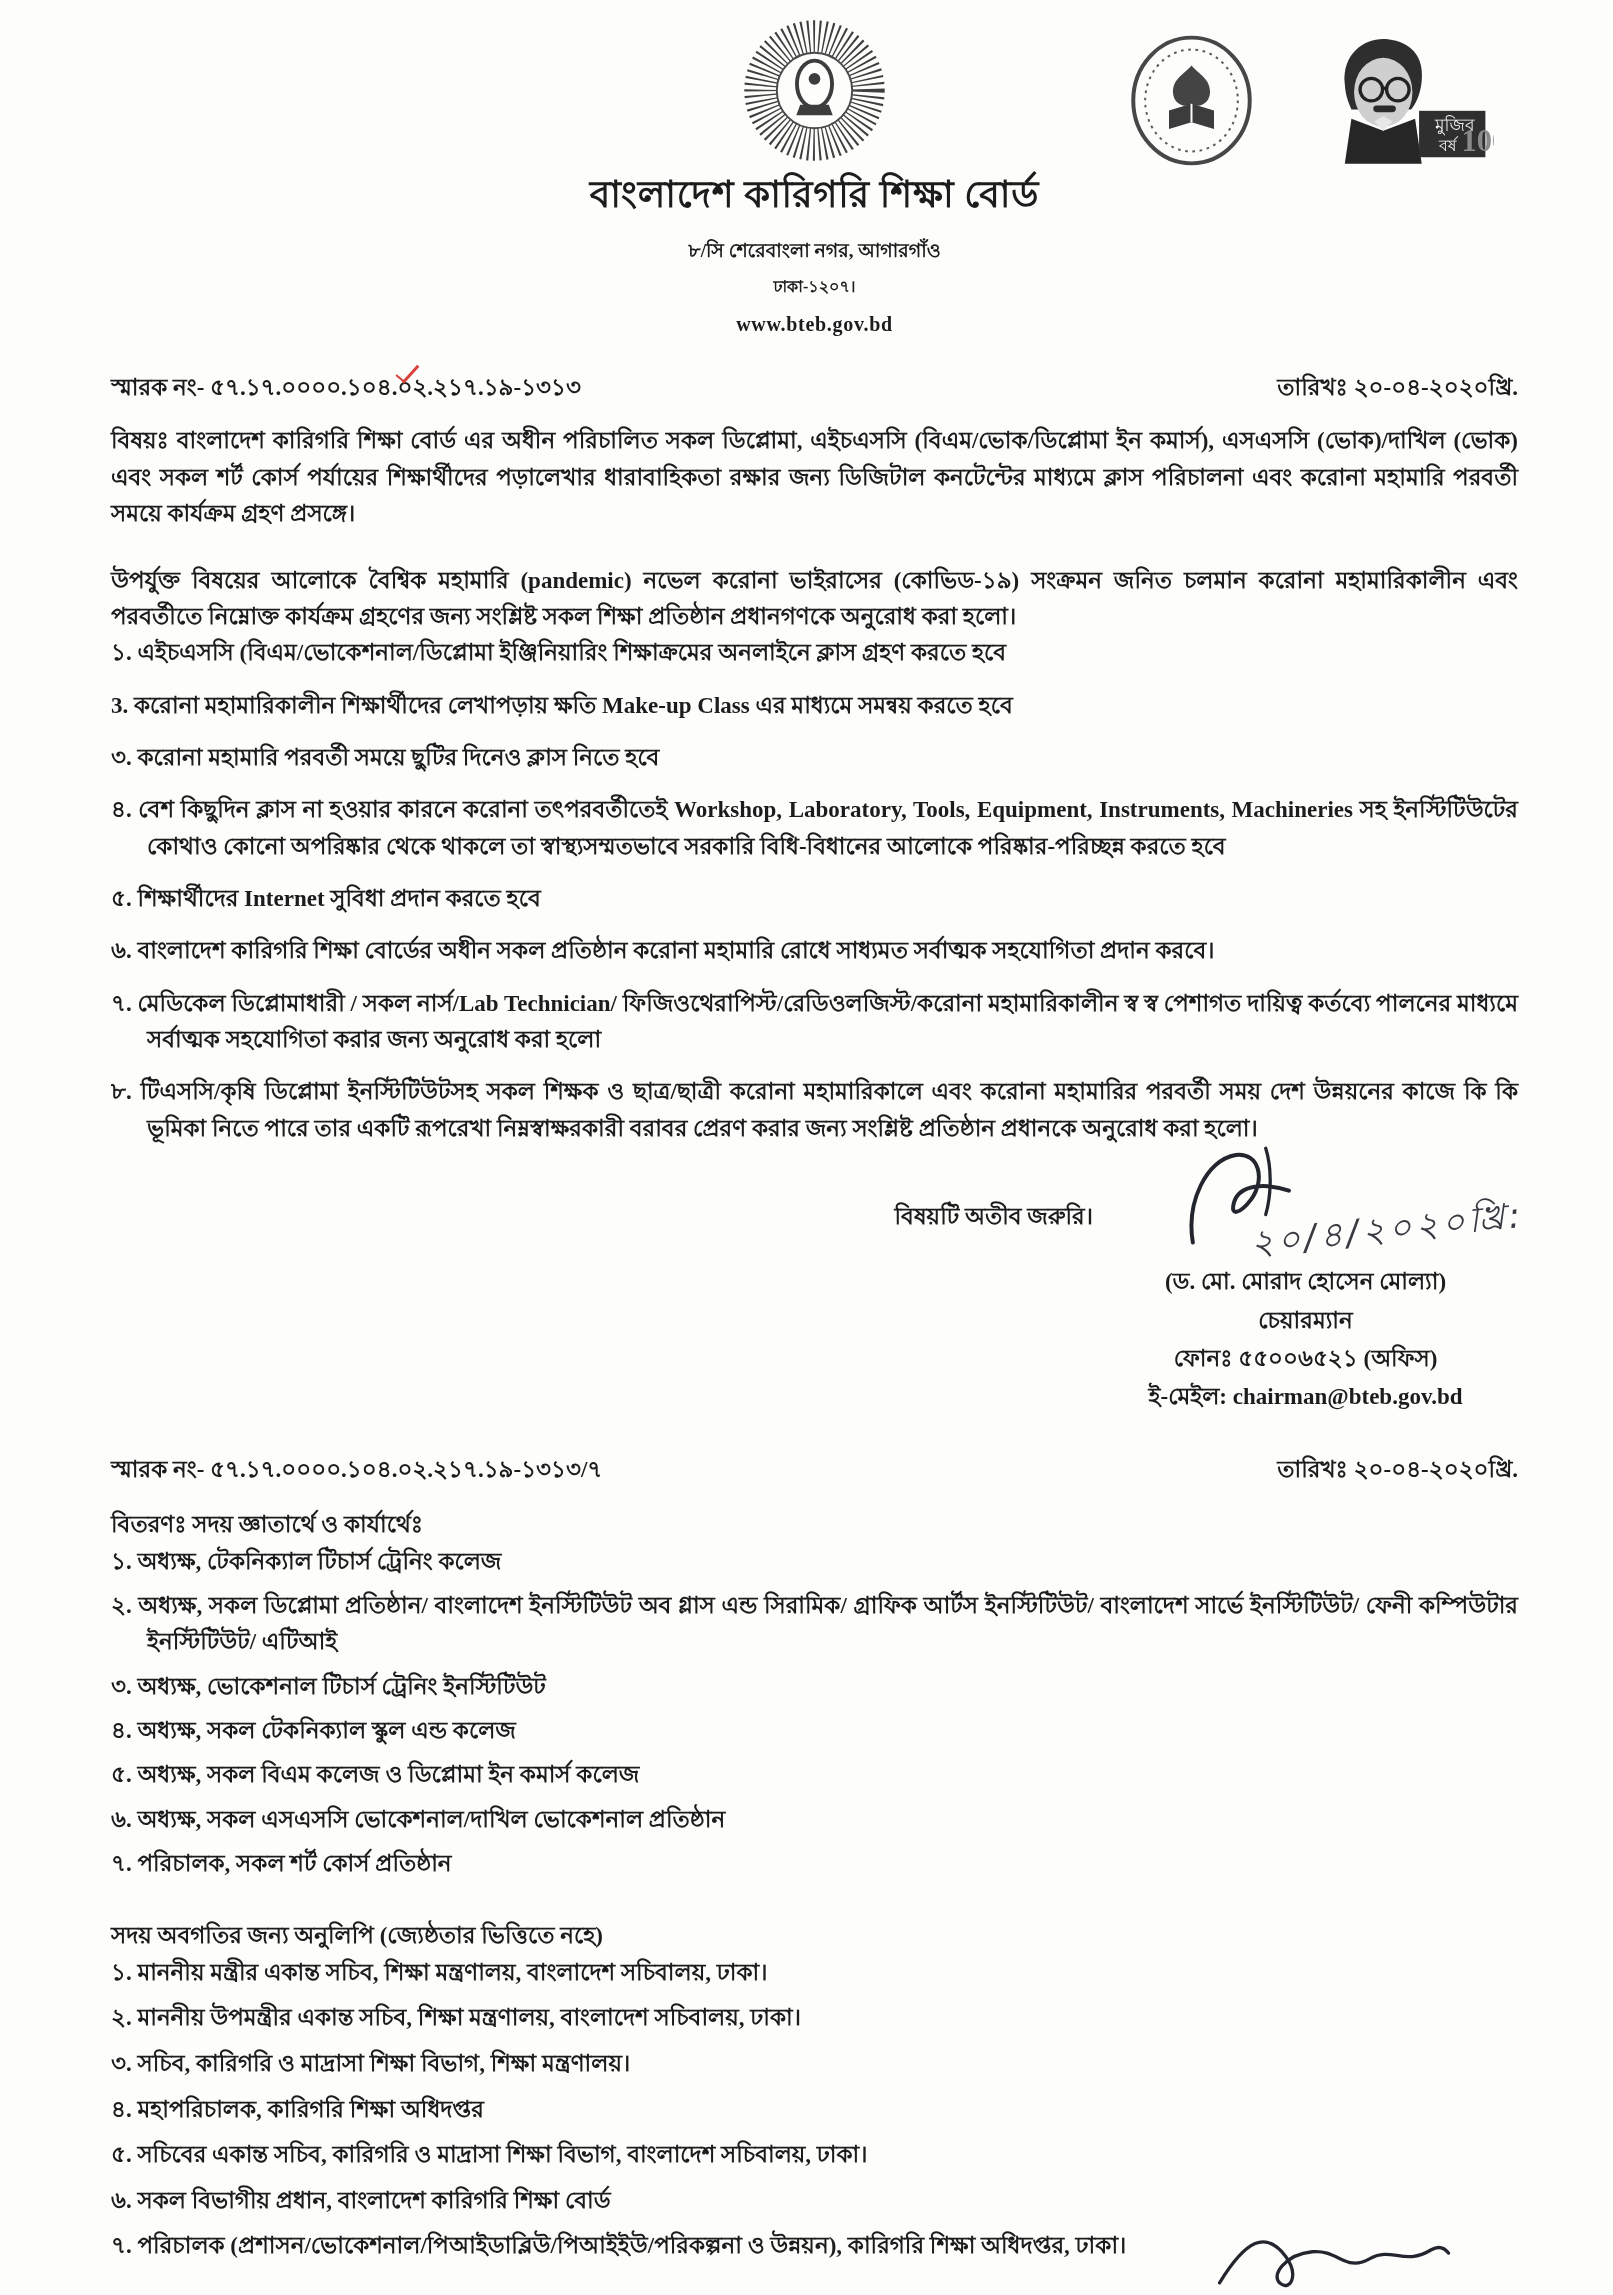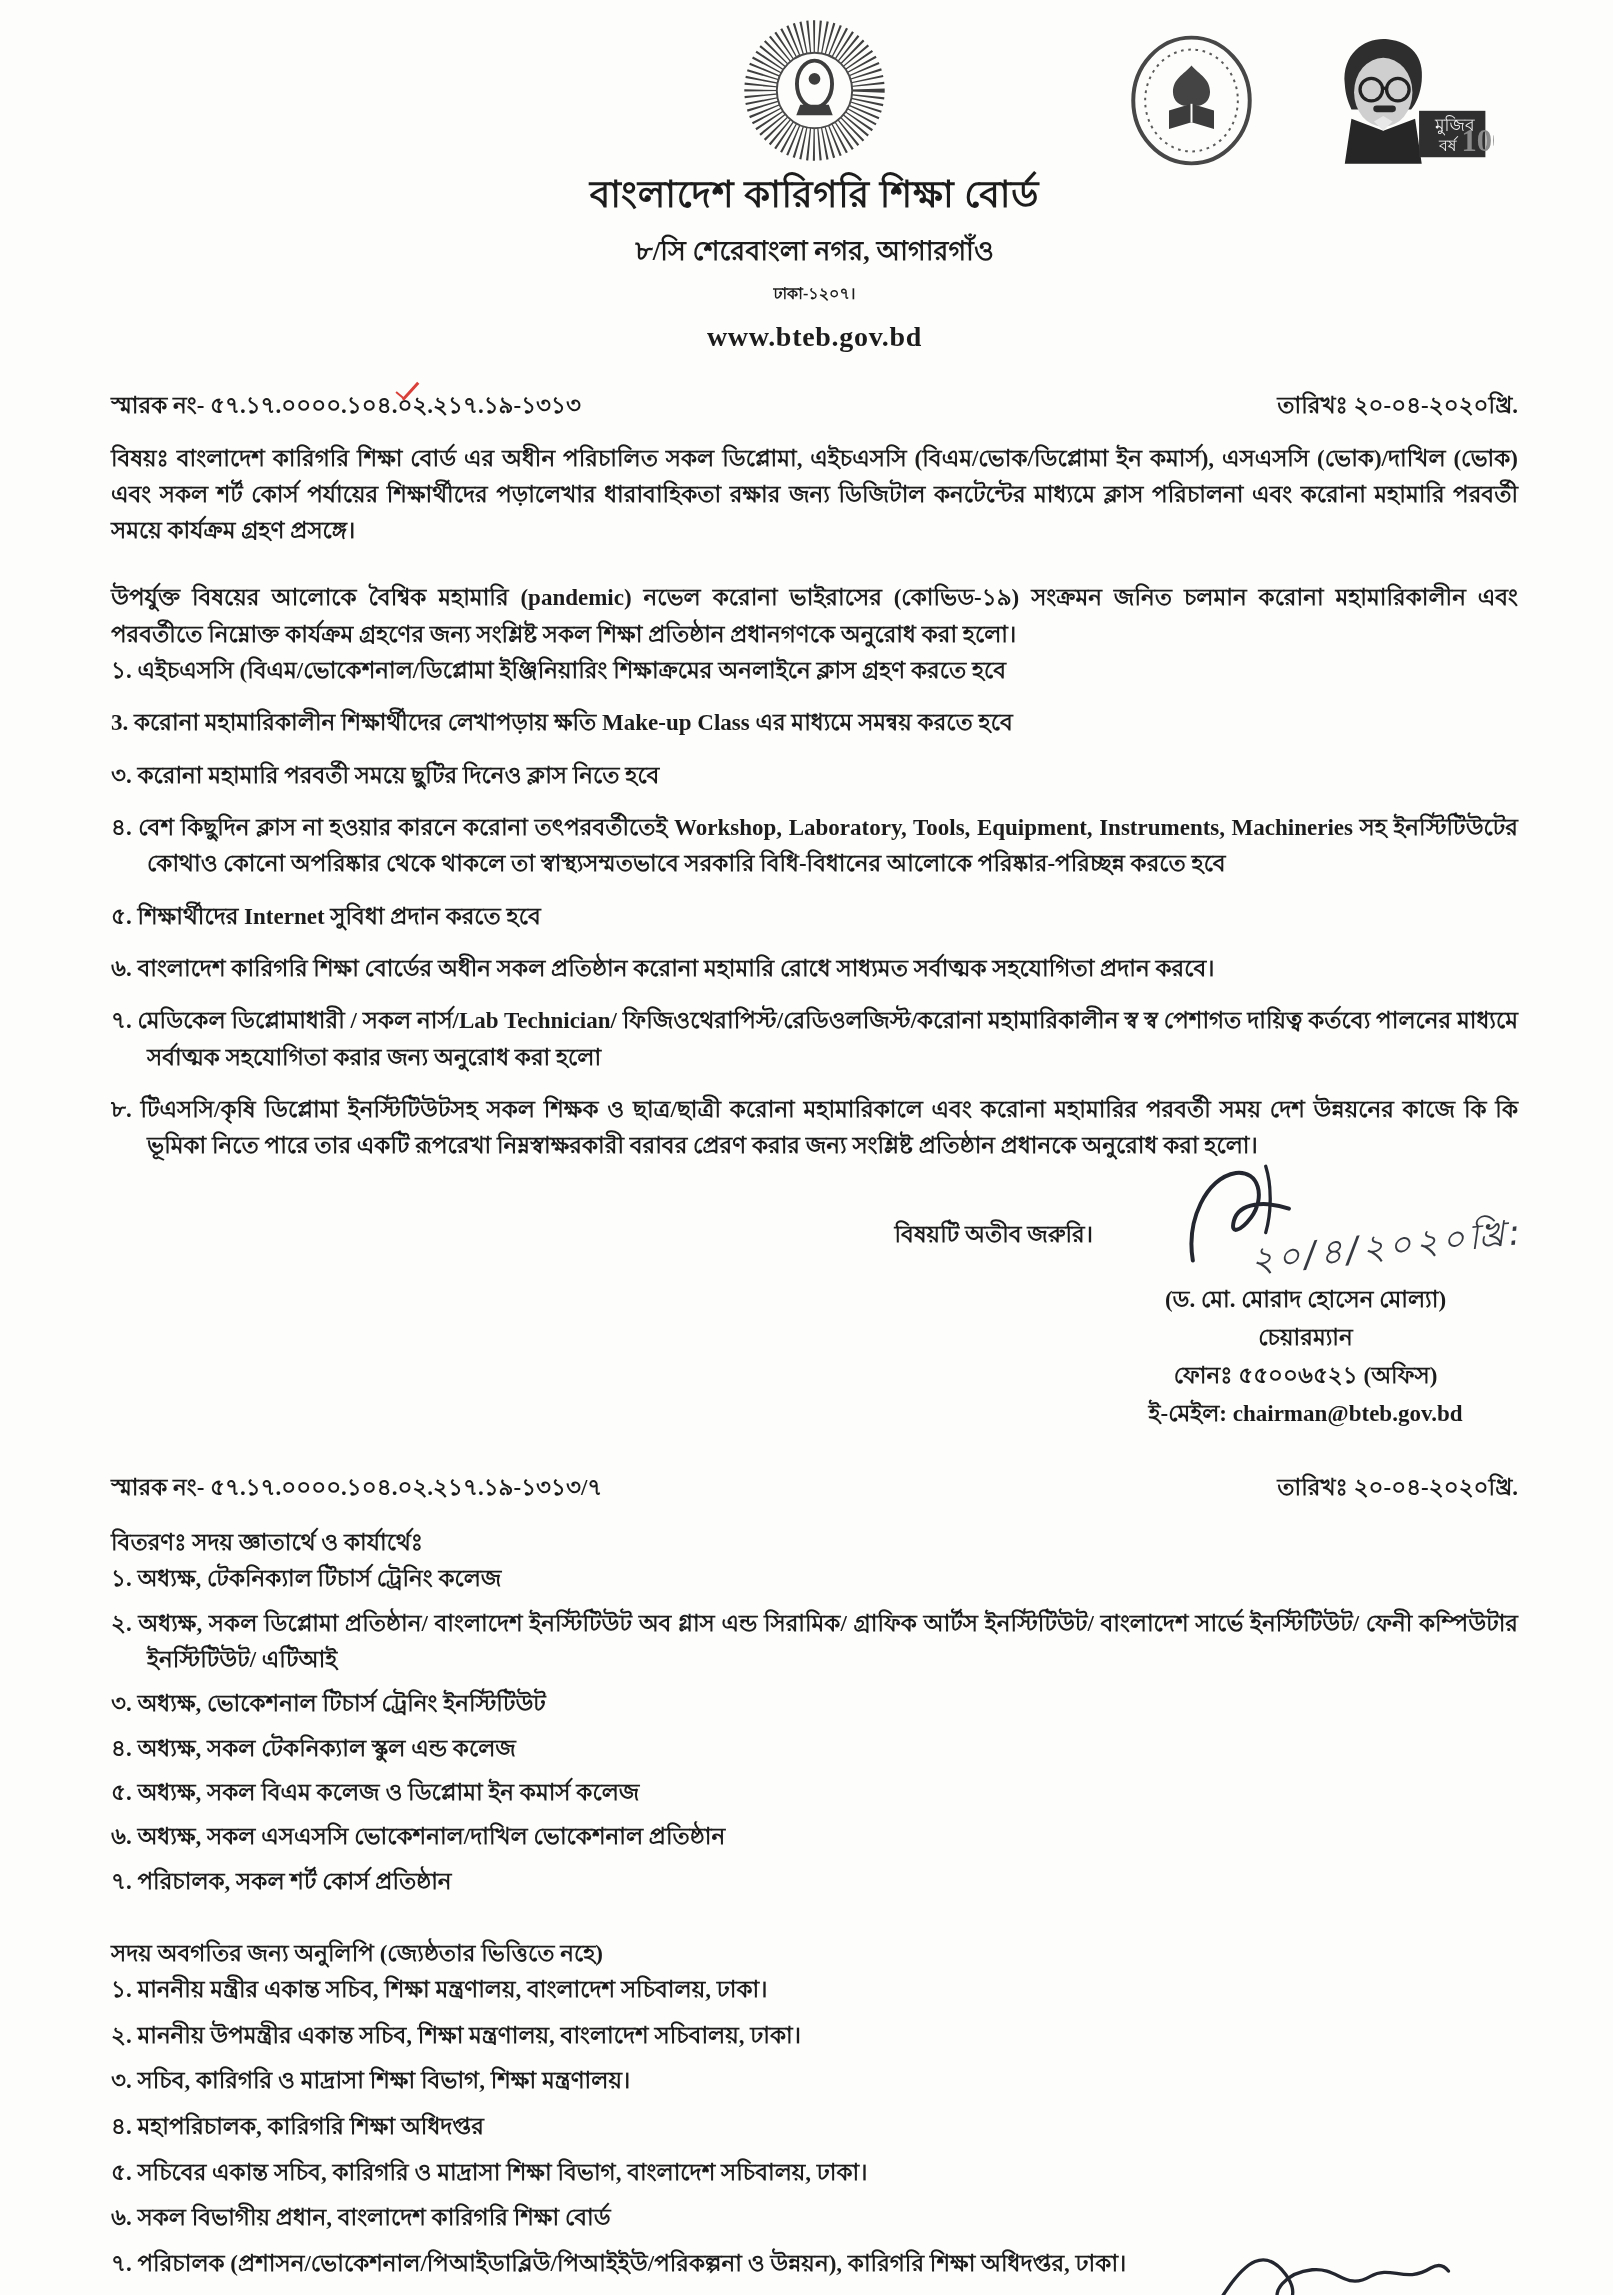--- a/index.html
+++ b/index.html
@@ -15,23 +15,23 @@
     line-height:1.58;
     box-sizing:border-box;
     padding:18.6px 96px 33px 111px;
     overflow:hidden;
   }
   
   .header{position:relative;text-align:center;}
   .header-center{display:inline-block;max-width:730px;}
   .monogram{display:block;margin:0 auto 4px auto;}
   .org-name{font-size:37px;font-weight:700;letter-spacing:0.7px;}
-  .org-address{font-size:27px;font-weight:600;margin-top:6px;}
+  .org-address{font-size:19px;font-weight:600;margin-top:12px;}
   .org-city{font-size:16px;font-weight:600;margin-top:8px;}
-  .org-site{font-size:28px;font-weight:700;margin-top:9.3px;letter-spacing:0.7px;}
+  .org-site{font-size:20px;font-weight:700;margin-top:9.3px;letter-spacing:0.7px;}
   .logos-right{position:absolute;top:12px;right:24px;display:flex;gap:47px;align-items:flex-start;}
   
   .memo-row{display:flex;justify-content:space-between;align-items:flex-start;font-weight:700;}
   .memo-row.first{margin-top:28px;}
   .memo-label{position:relative;display:inline-block;}
   .red-tick{position:absolute;left:61%;top:-8px;width:22.6px;height:22.6px;pointer-events:none;}
   .red-tick::before{content:"";position:absolute;left:1.3px;top:10.6px;width:22.6px;height:2.7px;background:#d8403a;transform:rotate(-48deg);}
   .red-tick::after{content:"";position:absolute;left:-2.7px;top:14.6px;width:9.3px;height:2px;background:#d8403a;transform:rotate(40deg);}
   
   .subject{font-weight:700;text-align:justify;margin:17px 0 0 0;}

